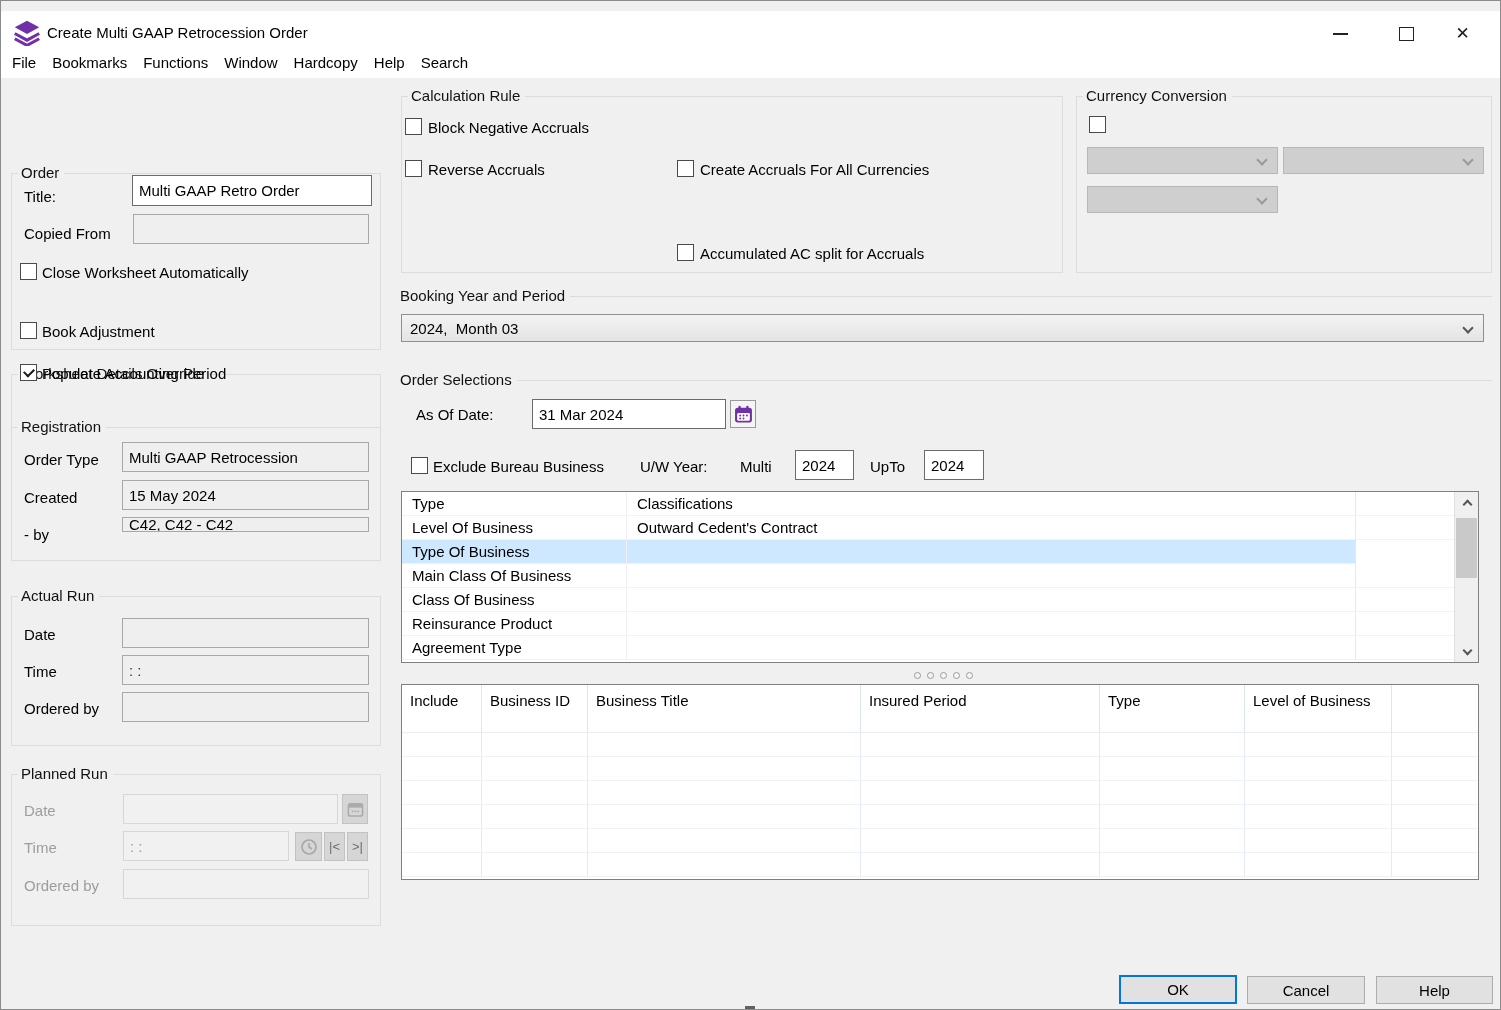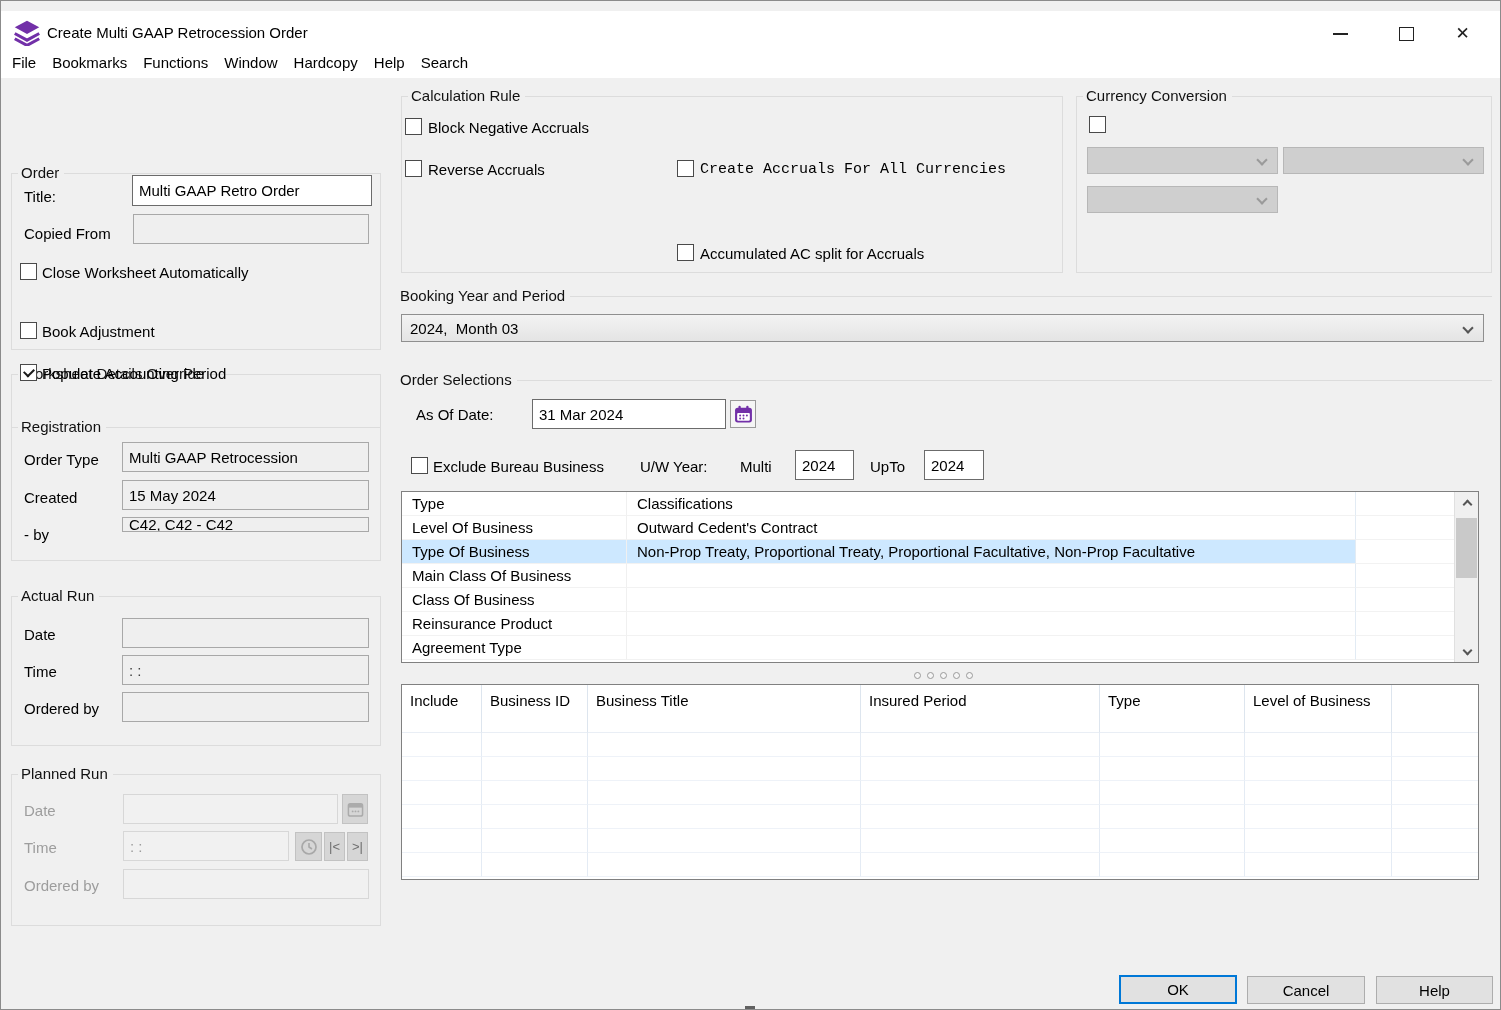--- a/index.html
+++ b/index.html
@@ -193,21 +193,21 @@
     <div class="field dis" style="left:122px; top:791px; width:246px; height:30px;"></div>
 
     <div class="group" style="left:400px; top:18px; width:662px; height:177px;">
       <span class="legend">Calculation Rule</span>
     </div>
     <span class="cb" style="left:404px; top:40px;"></span>
     <span class="lbl" style="left:427px; top:41px;">Block Negative Accruals</span>
     <span class="cb" style="left:404px; top:82px;"></span>
     <span class="lbl" style="left:427px; top:83px;">Reverse Accruals</span>
     <span class="cb" style="left:676px; top:82px;"></span>
-    <span class="lbl" style="left:699px; top:83px;font-family:Liberation Mono, monospace;">Create Accruals For All Currencies</span>
+    <span class="lbl" style="left:699px; top:83px;">Create Accruals For All Currencies</span>
     <span class="cb" style="left:676px; top:166px;"></span>
     <span class="lbl" style="left:699px; top:167px;">Accumulated AC split for Accruals</span>
 
     <div class="group" style="left:1075px; top:18px; width:416px; height:177px;">
       <span class="legend">Currency Conversion</span>
     </div>
     <span class="cb" style="left:1088px; top:38px;"></span>
     <div class="dd-dis" style="left:1086px; top:69px; width:191px; height:27px;">
         <span class="chev"></span>
       </div>
@@ -258,21 +258,20 @@
         <div class="t1-cell">Classifications</div>
         <div class="t1-cell"></div>
       </div>
       <div class="t1-row">
         <div class="t1-cell">Level Of Business</div>
         <div class="t1-cell">Outward Cedent's Contract</div>
         <div class="t1-cell"></div>
       </div>
       <div class="t1-row selected">
         <div class="t1-cell">Type Of Business</div>
-        <div class="t1-cell">Non-Prop Treaty, Proportional Treaty, Proportional Facultative, Non-Prop Facultative</div>
         <div class="t1-cell"></div>
       </div>
       <div class="t1-row">
         <div class="t1-cell">Main Class Of Business</div>
         <div class="t1-cell"></div>
         <div class="t1-cell"></div>
       </div>
       <div class="t1-row">
         <div class="t1-cell">Class Of Business</div>
         <div class="t1-cell"></div>

